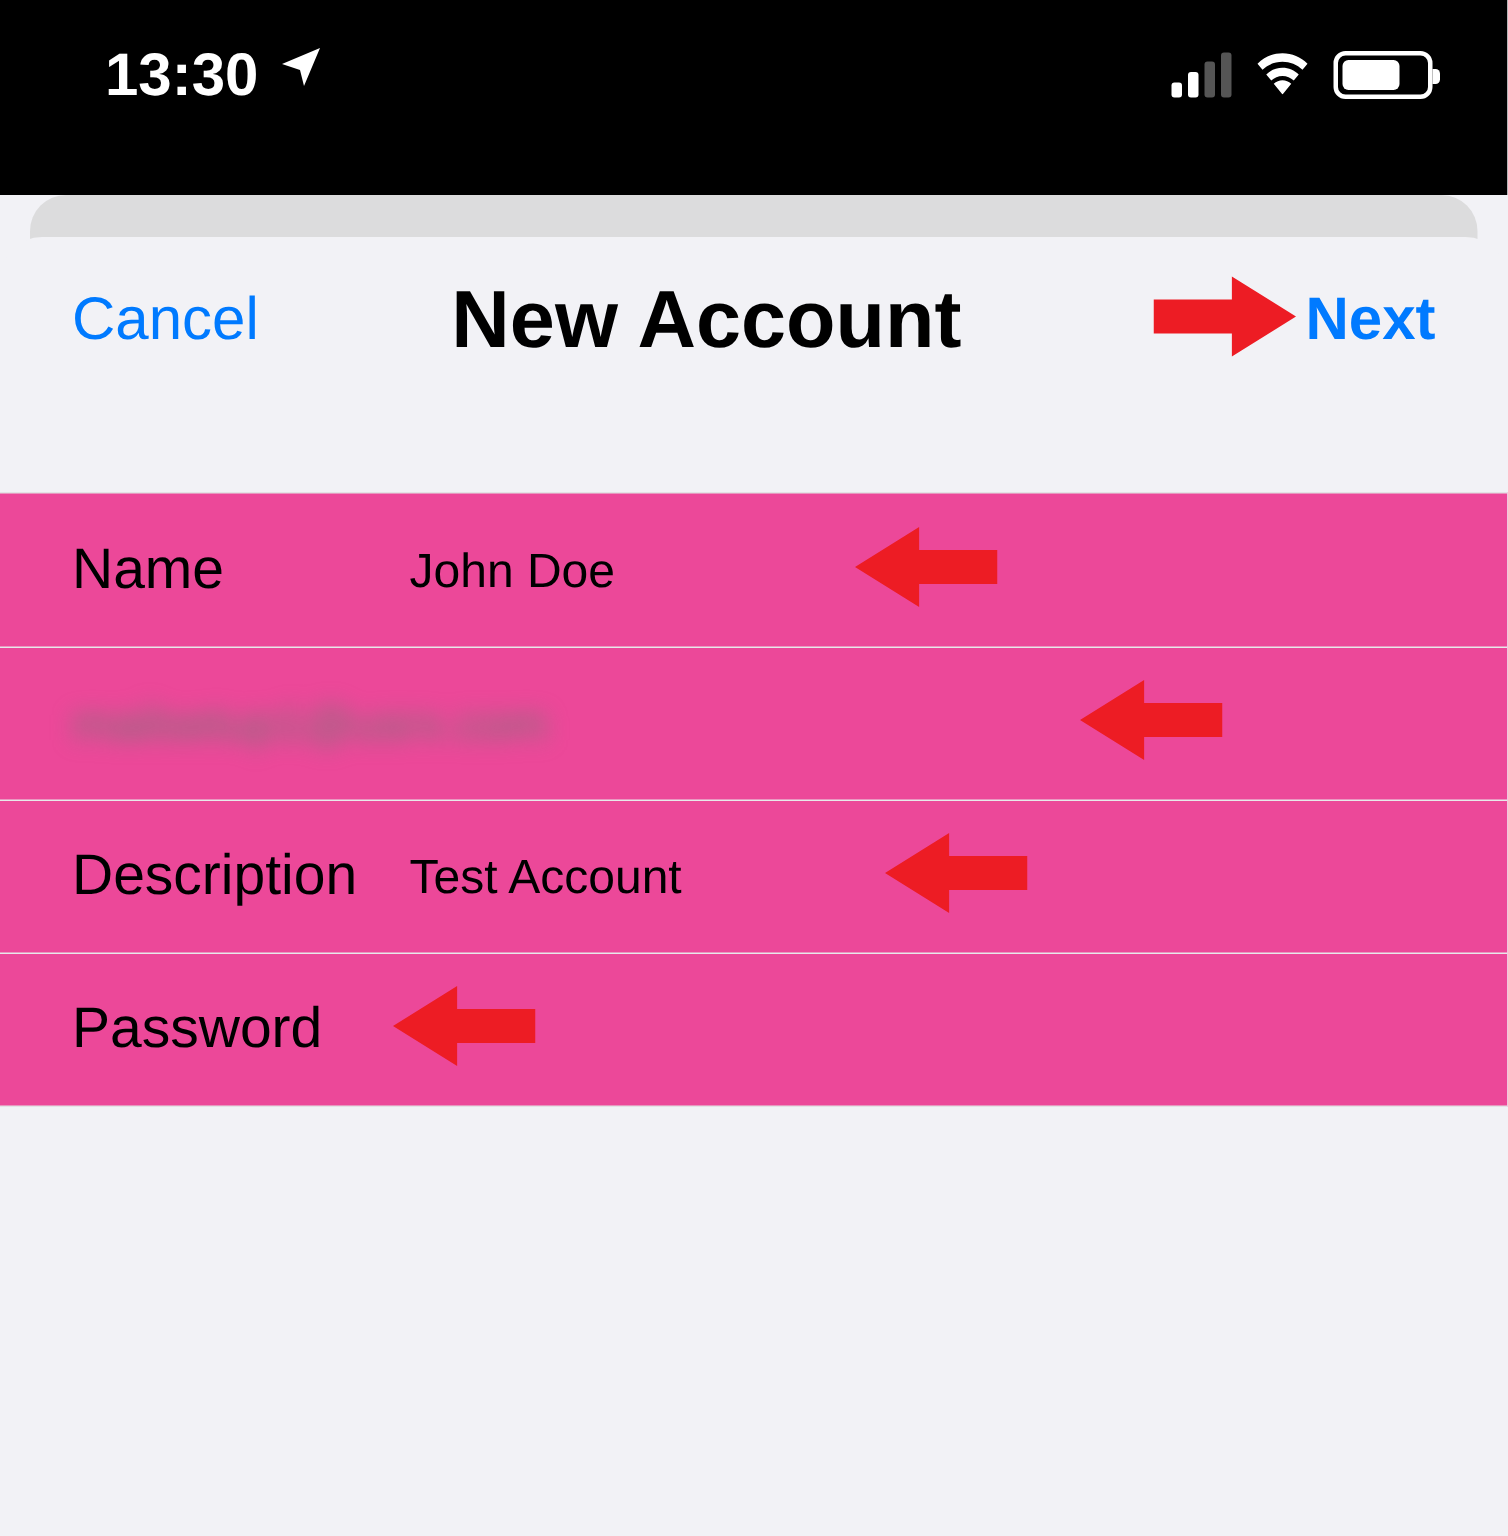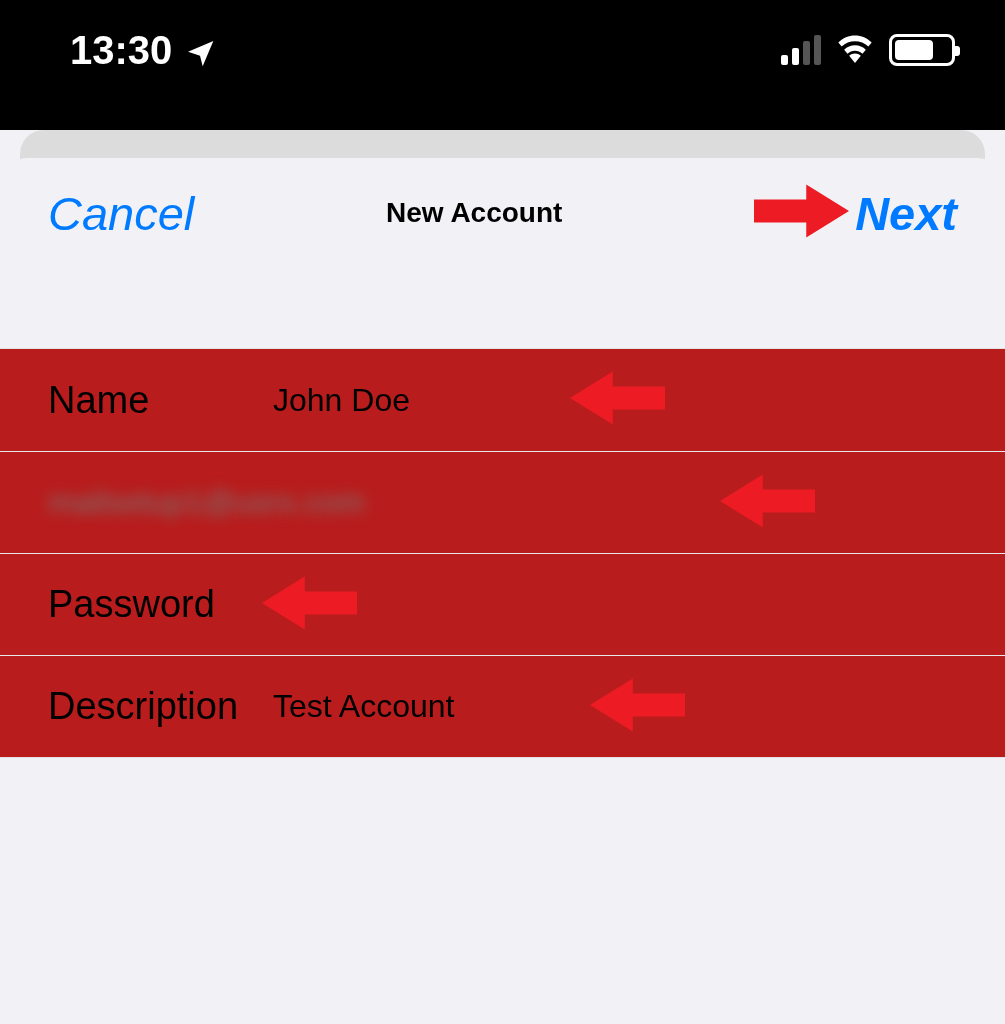--- a/index.html
+++ b/index.html
@@ -14,21 +14,21 @@
       background: #000;
       height: 130px;
       display: flex;
       align-items: center;
       justify-content: space-between;
       padding: 0 50px 30px 70px;
       color: #fff;
     }
     .status-left {
       display: flex;
-      align-items: flex-end;
+      align-items: flex-start;
       gap: 12px;
     }
     .status-time {
       font-size: 40px;
       font-weight: 600;
     }
     .status-right {
       display: flex;
       align-items: center;
       gap: 14px;
@@ -53,36 +53,35 @@
       overflow: hidden;
     }
     .nav-bar {
       display: flex;
       align-items: center;
       justify-content: space-between;
       padding: 28px 48px 28px 48px;
       height: 110px;
     }
     .nav-btn {
-      font-size: 47px;
+      font-size: 40px;
       color: #007aff;
       background: none;
       border: none;
       cursor: pointer;
-      font-style: italic;
     }
     .nav-btn.right { font-weight: 600; }
     .nav-title {
-      font-size: 28px;
+      font-size: 54px;
       font-weight: 600;
       color: #000;
     }
     .fields-group {
-      margin-top: 80px;
-      background: #b91c1c;
+      margin-top: 60px;
+      background: #ec4899;
       border-top: 1px solid #e3e3e5;
       border-bottom: 1px solid #e3e3e5;
     }
     .field-row {
       display: flex;
       align-items: center;
       height: 102px;
       padding: 0 48px;
       position: relative;
     }
@@ -219,33 +218,33 @@
     <div class="field-row">
       <input class="field-input blurred" value="mailsetup1@usrx.com" style="">
       <span class="arrow-left" style="left:720px;">
         <svg width="95" height="60" viewBox="0 0 100 60">
             <path class="arrow-shape" d="M100 18 H45 V2 L0 30 L45 58 V42 H100 Z"></path>
           </svg>
       </span>
     </div>
 
     <div class="field-row">
+      <div class="field-label">Description</div>
+      <input class="field-input" value="Test Account" style="">
+      <span class="arrow-left" style="left:590px;">
+        <svg width="95" height="60" viewBox="0 0 100 60">
+            <path class="arrow-shape" d="M100 18 H45 V2 L0 30 L45 58 V42 H100 Z"></path>
+          </svg>
+      </span>
+    </div>
+
+    <div class="field-row">
       <div class="field-label">Password</div>
       <input class="field-input" type="password" value="" style="">
       <span class="arrow-left" style="left:262px;">
         <svg width="95" height="60" viewBox="0 0 100 60">
             <path class="arrow-shape" d="M100 18 H45 V2 L0 30 L45 58 V42 H100 Z"></path>
           </svg>
       </span>
     </div>
 
-    <div class="field-row">
-      <div class="field-label">Description</div>
-      <input class="field-input" value="Test Account" style="">
-      <span class="arrow-left" style="left:590px;">
-        <svg width="95" height="60" viewBox="0 0 100 60">
-            <path class="arrow-shape" d="M100 18 H45 V2 L0 30 L45 58 V42 H100 Z"></path>
-          </svg>
-      </span>
-    </div>
-
   </div>
 </div>
 
 </body></html>

